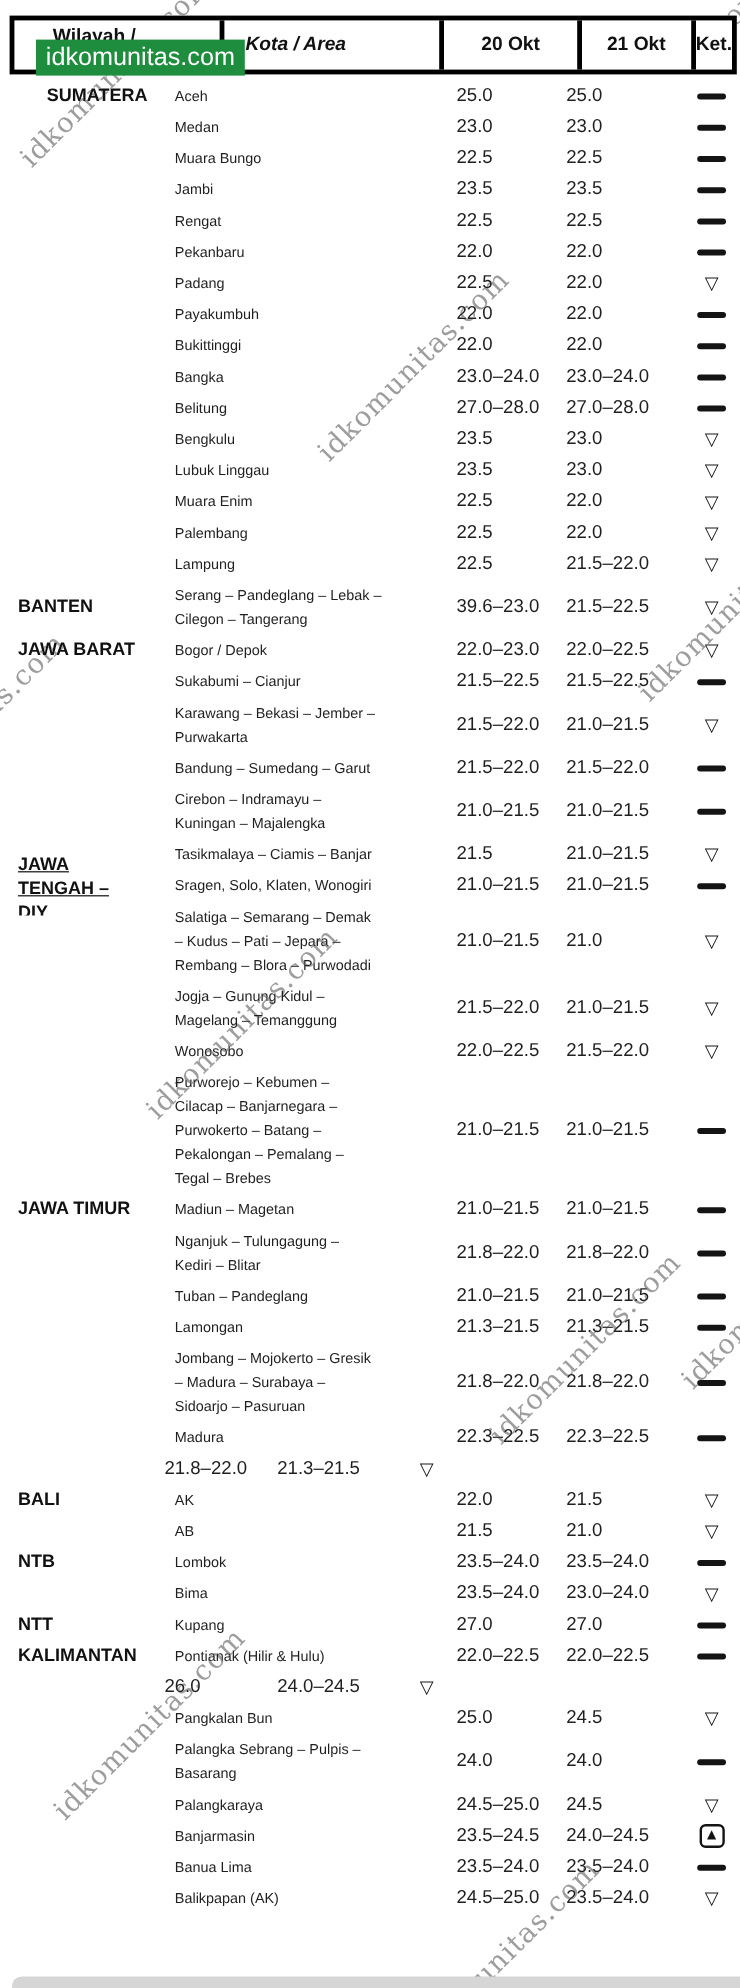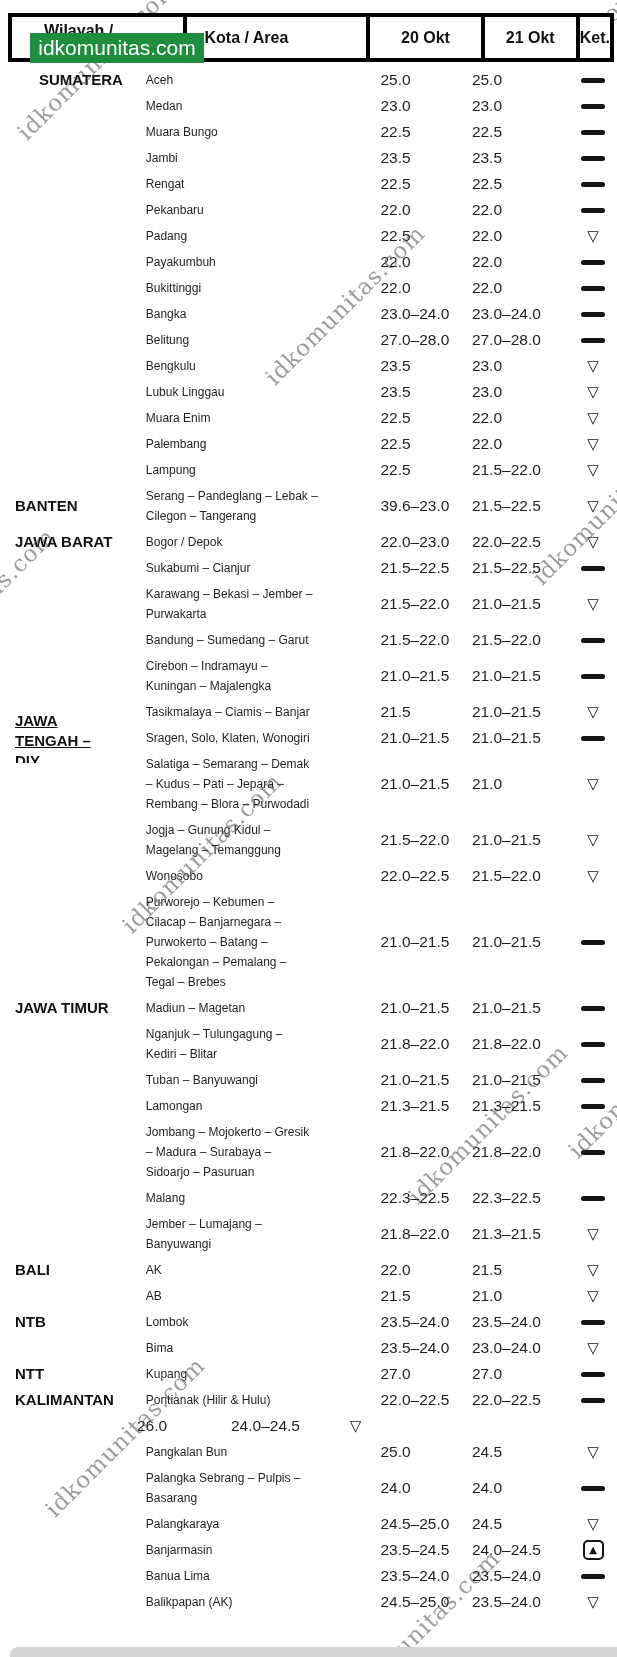--- a/index.html
+++ b/index.html
@@ -32,21 +32,21 @@
     position:absolute;left:8px;top:13px;width:606px;height:49px;
     box-sizing:border-box;border:4px solid #000;display:flex;background:#fff;z-index:5;
   }
   .hcell{
     box-sizing:border-box;border-right:4px solid #000;
     display:flex;align-items:center;justify-content:center;
     font-weight:bold;font-size:16px;color:#111;
   }
   .hc-region{width:180px;position:relative;justify-content:flex-start;}
   .hc-region .wilayah{position:absolute;left:32px;top:5px;}
-  .hc-area{width:189px;justify-content:flex-start;padding-left:18px;}
+  .hc-area{width:189px;justify-content:flex-start;padding-left:18px;font-style:italic;}
   .hc-d1{width:118px;}
   .hc-d2{width:98px;}
   .hc-ket{width:34px;border-right:none;flex:1;}
 
   
   .badge{
     position:absolute;left:30px;top:33px;width:174px;height:30px;z-index:10;
     display:flex;align-items:center;justify-content:center;
     color:#fff;font-size:21px;background:#1e8e3e;
   }
@@ -410,21 +410,21 @@
         <div class="c-area">Nganjuk – Tulungagung –
 Kediri – Blitar</div>
         <div class="c-v c-v1">21.8–22.0</div>
         <div class="c-v c-v2">21.8–22.0</div>
         <div class="c-ket">
           <span class="sym-flat"></span>
         </div>
       </div>
       <div class="row">
         <div class="c-region"></div>
-        <div class="c-area">Tuban – Banyuwangi</div>
+        <div class="c-area">Tuban – Pandeglang</div>
         <div class="c-v c-v1">21.0–21.5</div>
         <div class="c-v c-v2">21.0–21.5</div>
         <div class="c-ket">
           <span class="sym-flat"></span>
         </div>
       </div>
       <div class="row">
         <div class="c-region"></div>
         <div class="c-area">Lamongan</div>
         <div class="c-v c-v1">21.3–21.5</div>
@@ -439,31 +439,29 @@
 – Madura – Surabaya –
 Sidoarjo – Pasuruan</div>
         <div class="c-v c-v1">21.8–22.0</div>
         <div class="c-v c-v2">21.8–22.0</div>
         <div class="c-ket">
           <span class="sym-flat"></span>
         </div>
       </div>
       <div class="row">
         <div class="c-region"></div>
-        <div class="c-area">Malang</div>
+        <div class="c-area">Madura</div>
         <div class="c-v c-v1">22.3–22.5</div>
         <div class="c-v c-v2">22.3–22.5</div>
         <div class="c-ket">
           <span class="sym-flat"></span>
         </div>
       </div>
       <div class="row">
         <div class="c-region"></div>
-        <div class="c-area">Jember – Lumajang –
-Banyuwangi</div>
         <div class="c-v c-v1">21.8–22.0</div>
         <div class="c-v c-v2">21.3–21.5</div>
         <div class="c-ket">
           <span class="sym-down">▽</span>
         </div>
       </div>
       <div class="row">
         <div class="c-region">
           <span class="region-label">BALI</span>
         </div>

